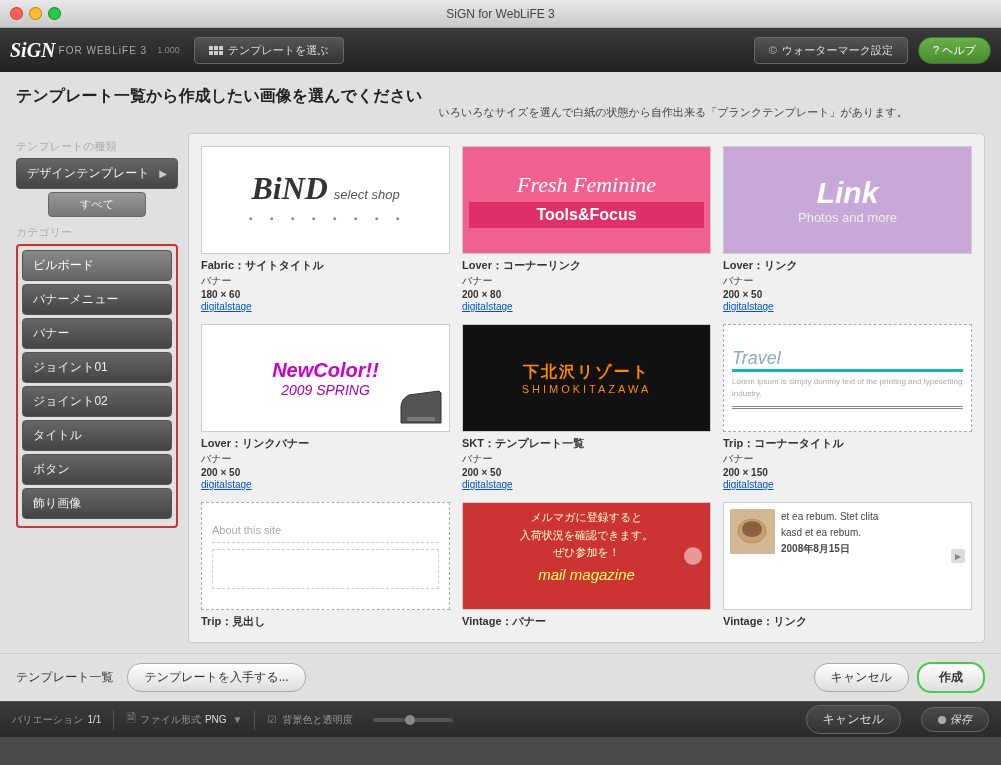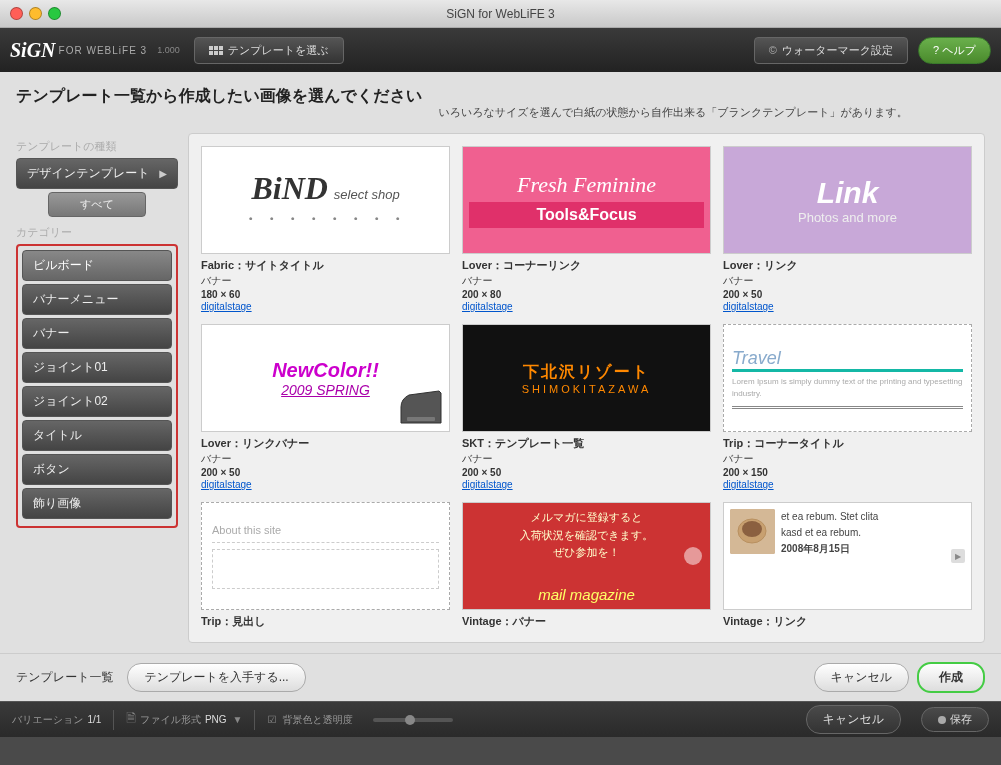--- a/index.html
+++ b/index.html
@@ -298,21 +298,21 @@
       justify-content: center;
       border: 1px dashed #aaa;
       flex-direction: column;
       padding: 8px;
     }
 
     .thumb-mail {
       background: #cc3333;
       display: flex;
       align-items: center;
-      justify-content: space-between;
+      justify-content: flex-start;
       flex-direction: column;
       padding: 6px;
     }
 
     .thumb-coffee {
       background: white;
       display: flex;
       align-items: center;
       justify-content: flex-start;
       padding: 6px;
@@ -405,20 +405,21 @@
       background: linear-gradient(to bottom, #4a4a4a, #333);
       border: 1px solid #666;
       border-radius: 14px;
       color: #ddd;
       padding: 4px 16px;
       font-size: 11px;
       cursor: pointer;
       display: flex;
       align-items: center;
       gap: 4px;
+      font-style: italic;
     }
     .save-icon {
       width: 8px;
       height: 8px;
       background: #aaa;
       border-radius: 50%;
       display: inline-block;
     }
 
     .arrow-right {
@@ -549,21 +550,21 @@
           </div>
           <div class="template-name">Lover：リンク</div>
           <div class="template-type">バナー</div>
           <div class="template-size">200 × 50</div>
           <div class="template-author">digitalstage</div>
         </div>
 
         <div class="template-cell">
           <div class="template-thumb thumb-newcolor" style="position:relative;">
             <div style="color:#cc00cc;font-size:20px;font-weight:bold;font-style:italic;">NewColor!!</div>
-            <div style="color:#aa00aa;font-size:14px;font-style:italic;text-decoration:underline;">2009 SPRING</div>
+            <div style="color:#aa00aa;font-size:14px;font-style:italic;">2009 SPRING</div>
             <div style="position:absolute;right:6px;bottom:6px;width:44px;height:36px;overflow:hidden;">
               <svg width="44" height="36" viewBox="0 0 44 36">
                 <path d="M2,34 L2,18 Q2,10 10,6 L40,2 L42,4 L42,34 Z" fill="#555" stroke="#333" stroke-width="1"></path>
                 <rect x="8" y="28" width="28" height="4" fill="#777" rx="1"></rect>
               </svg>
             </div>
           </div>
           <div class="template-name">Lover：リンクバナー</div>
           <div class="template-type">バナー</div>
           <div class="template-size">200 × 50</div>

